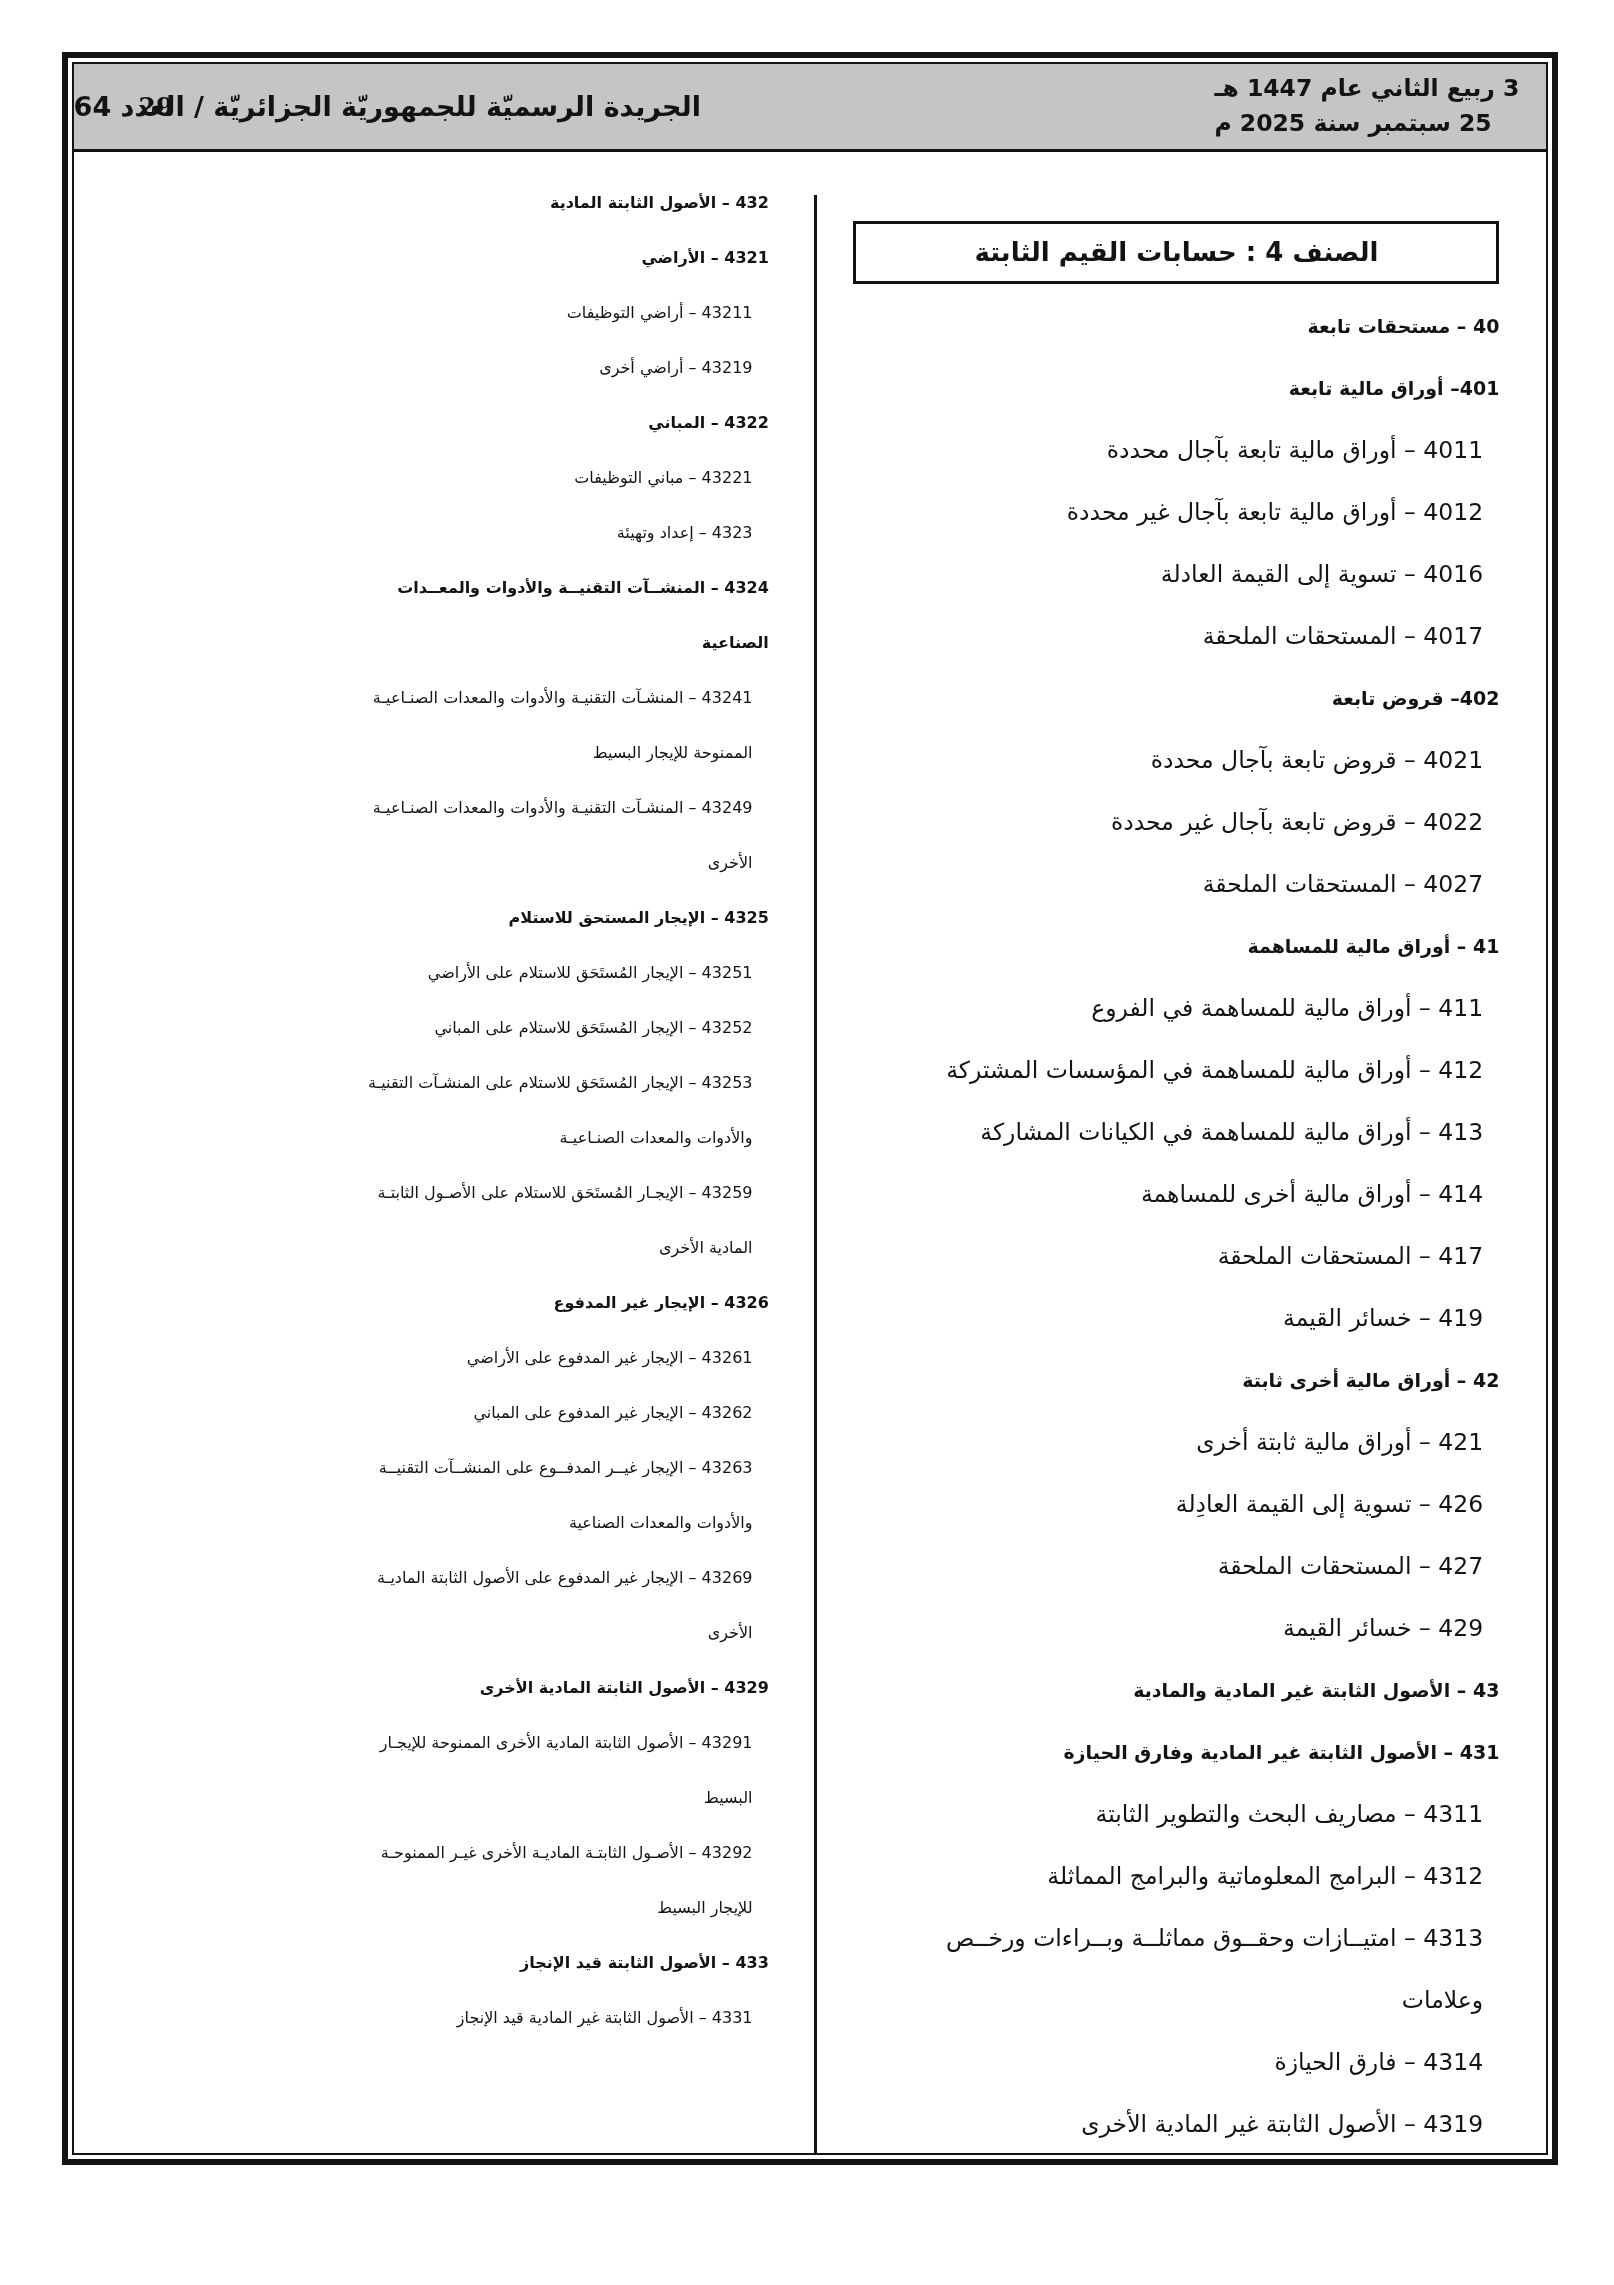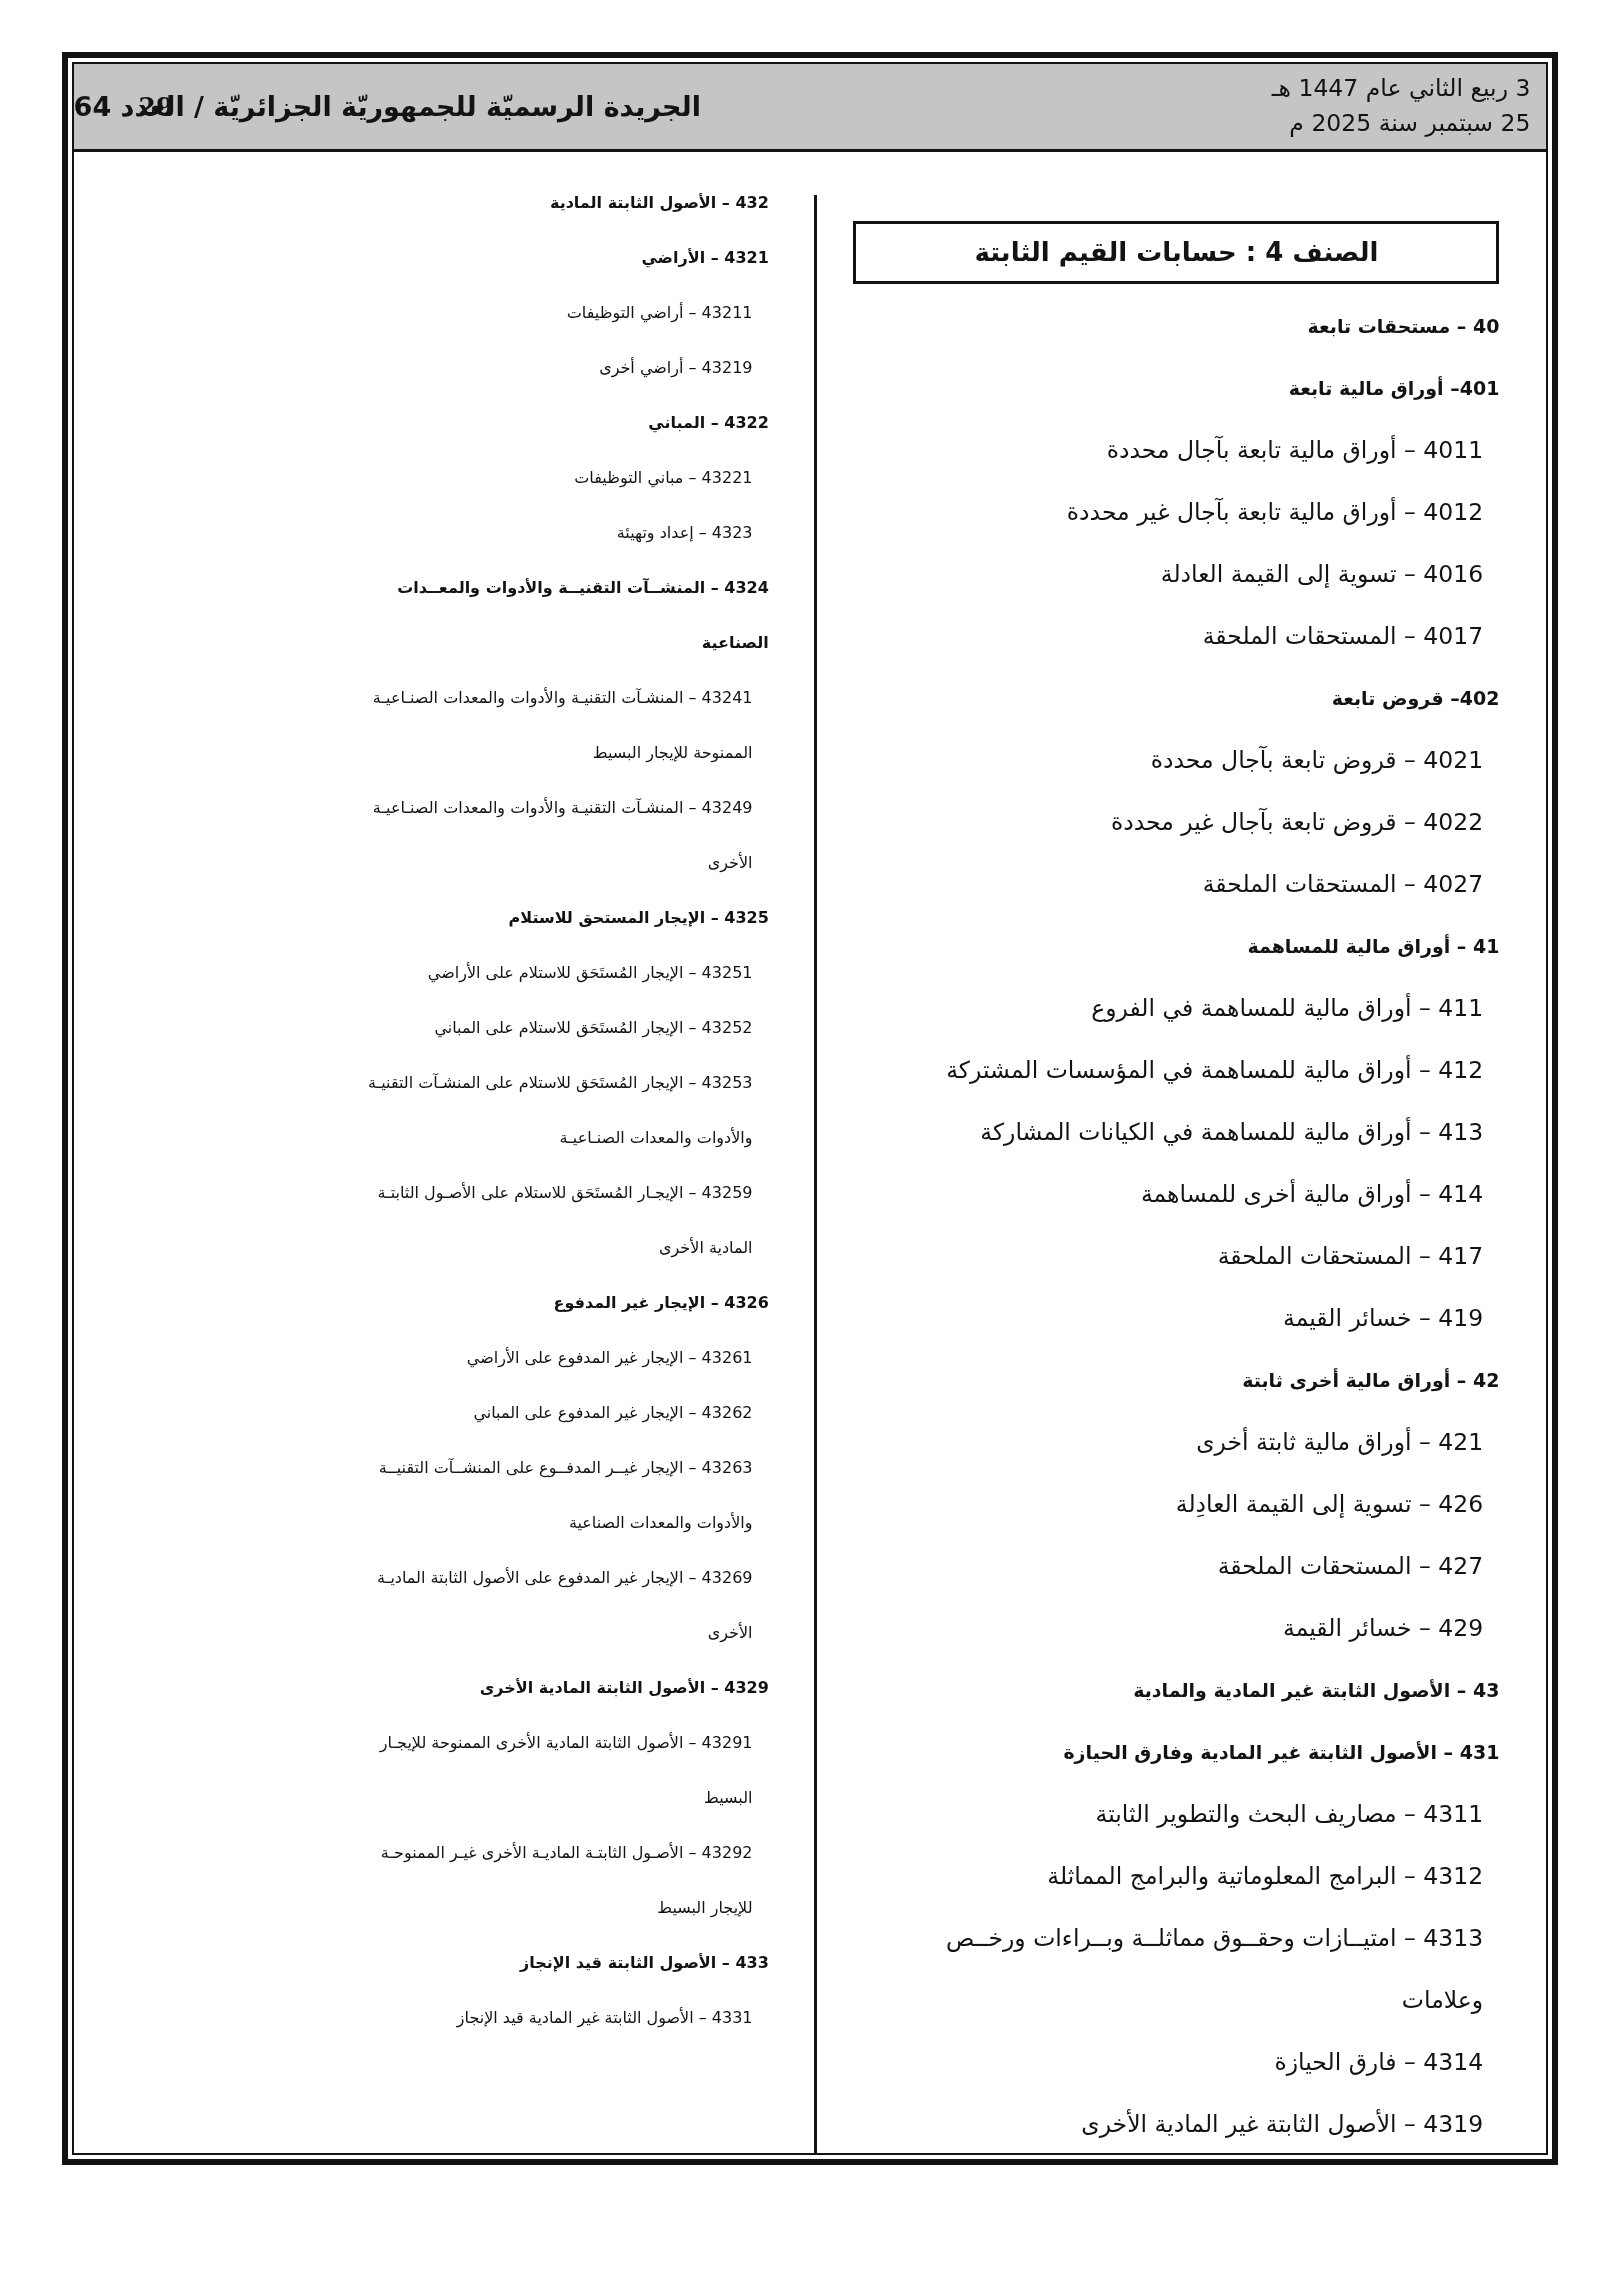--- a/index.html
+++ b/index.html
@@ -10,22 +10,22 @@
   .inner-frame { position: absolute; inset: 3.6px; border: 2.7px solid #131313;
     display: flex; flex-direction: column; background: #ffffff; }
 
   
   .header-band { flex: none; height: 88px; background: #c5c5c5;
     border-bottom: 3.6px solid #131313; position: relative; }
   .pagenum { position: absolute; left: 65px; top: 50%; transform: translateY(-50%);
     font-family: "DejaVu Serif", serif; font-size: 25px; font-weight: bold; }
   .jtitle { position: absolute; left: 0; right: 0; top: 50%; transform: translateY(-50%);
     text-align: left; direction: rtl; font-size: 27px; font-weight: bold; }
-  .dates { position: absolute; right: 16px; top: 50%; transform: translateY(-50%);
-    direction: rtl; text-align: right; font-size: 23.5px; font-weight: normal; line-height: 1.5; }
+  .dates { position: absolute; right: 27px; top: 50%; transform: translateY(-50%);
+    direction: rtl; text-align: left; font-size: 23.5px; font-weight: bold; line-height: 1.5; }
 
   
   .content { flex: 1; display: flex; direction: rtl; min-height: 0; }
   .col { overflow: hidden; }
   .col-first { flex: none; width: 729px; padding: 23.5px 47px 0 36px; margin-top: 44px; }
   .divider { flex: none; width: 3.6px; background: #131313; margin-top: 43px; }
   .col-second { flex: 1; padding: 23.5px 45px 0 33px; }
 
   .section-box { border: 3.6px solid #131313; text-align: center; font-weight: bold;
     font-size: 26px; padding: 11.8px 5.4px; margin: 1.8px 0 11px; line-height: 1.3; }

